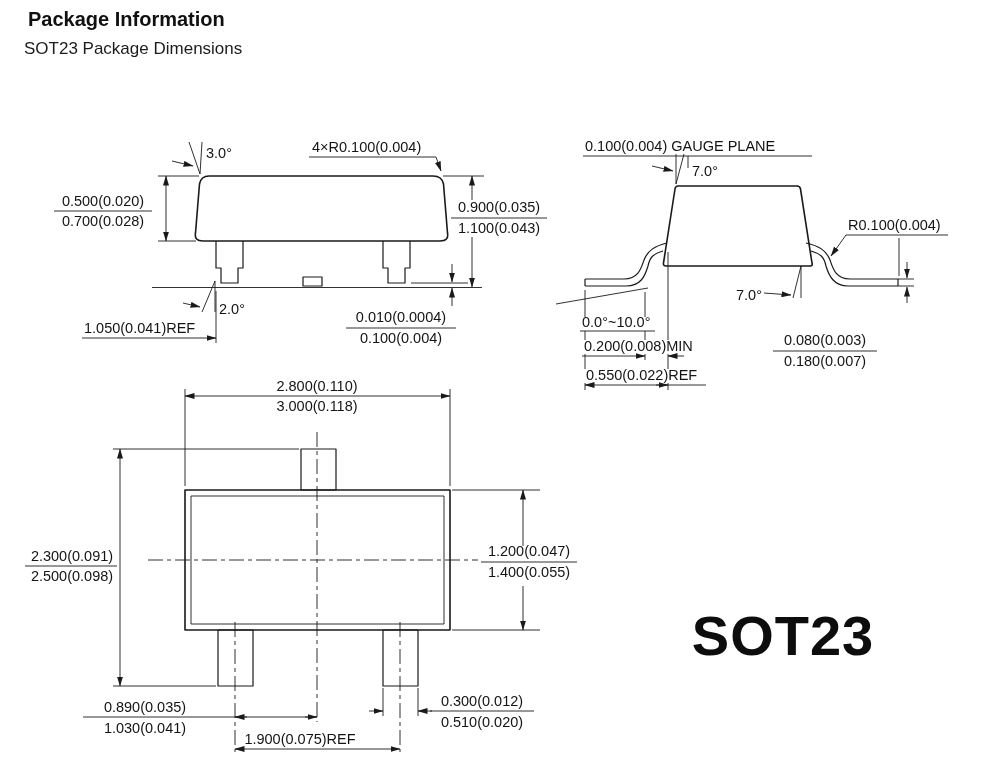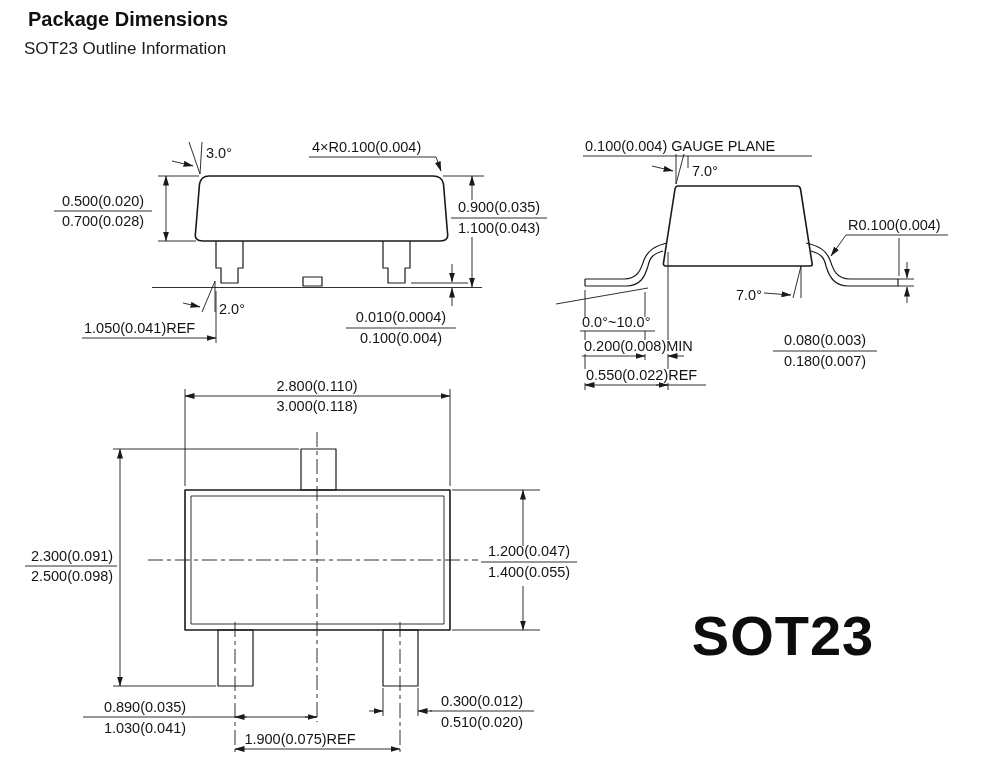--- a/index.html
+++ b/index.html
@@ -13,22 +13,22 @@
   .thin{fill:none;stroke:#1a1a1a;stroke-width:0.9;stroke-linejoin:round}
   .dim{fill:none;stroke:#1a1a1a;stroke-width:0.9}
   .cl{fill:none;stroke:#1a1a1a;stroke-width:0.9;stroke-dasharray:15 4 4 4}
   text{font-family:"Liberation Sans",sans-serif;font-size:14.5px;fill:#141414}
   .big{font-size:56px;font-weight:bold;letter-spacing:1px;fill:#0d0d0d}
   .wb{fill:#ffffff;stroke:none}
 </style>
 </head>
 <body>
 
-<div class="hdr-title">Package Dimensions</div>
-<div class="hdr-sub">SOT23 Outline Information</div>
+<div class="hdr-title">Package Information</div>
+<div class="hdr-sub">SOT23 Package Dimensions</div>
 
 <svg width="985" height="780" viewBox="0 0 985 780">
   <defs>
     <marker id="arw" viewBox="0 0 10 6" markerWidth="10" markerHeight="6" refX="9.5" refY="3" orient="auto-start-reverse" markerUnits="userSpaceOnUse">
       <path d="M0 0 L10 3 L0 6 Z" fill="#1a1a1a"></path>
     </marker>
   </defs>
 
   <g>
 

